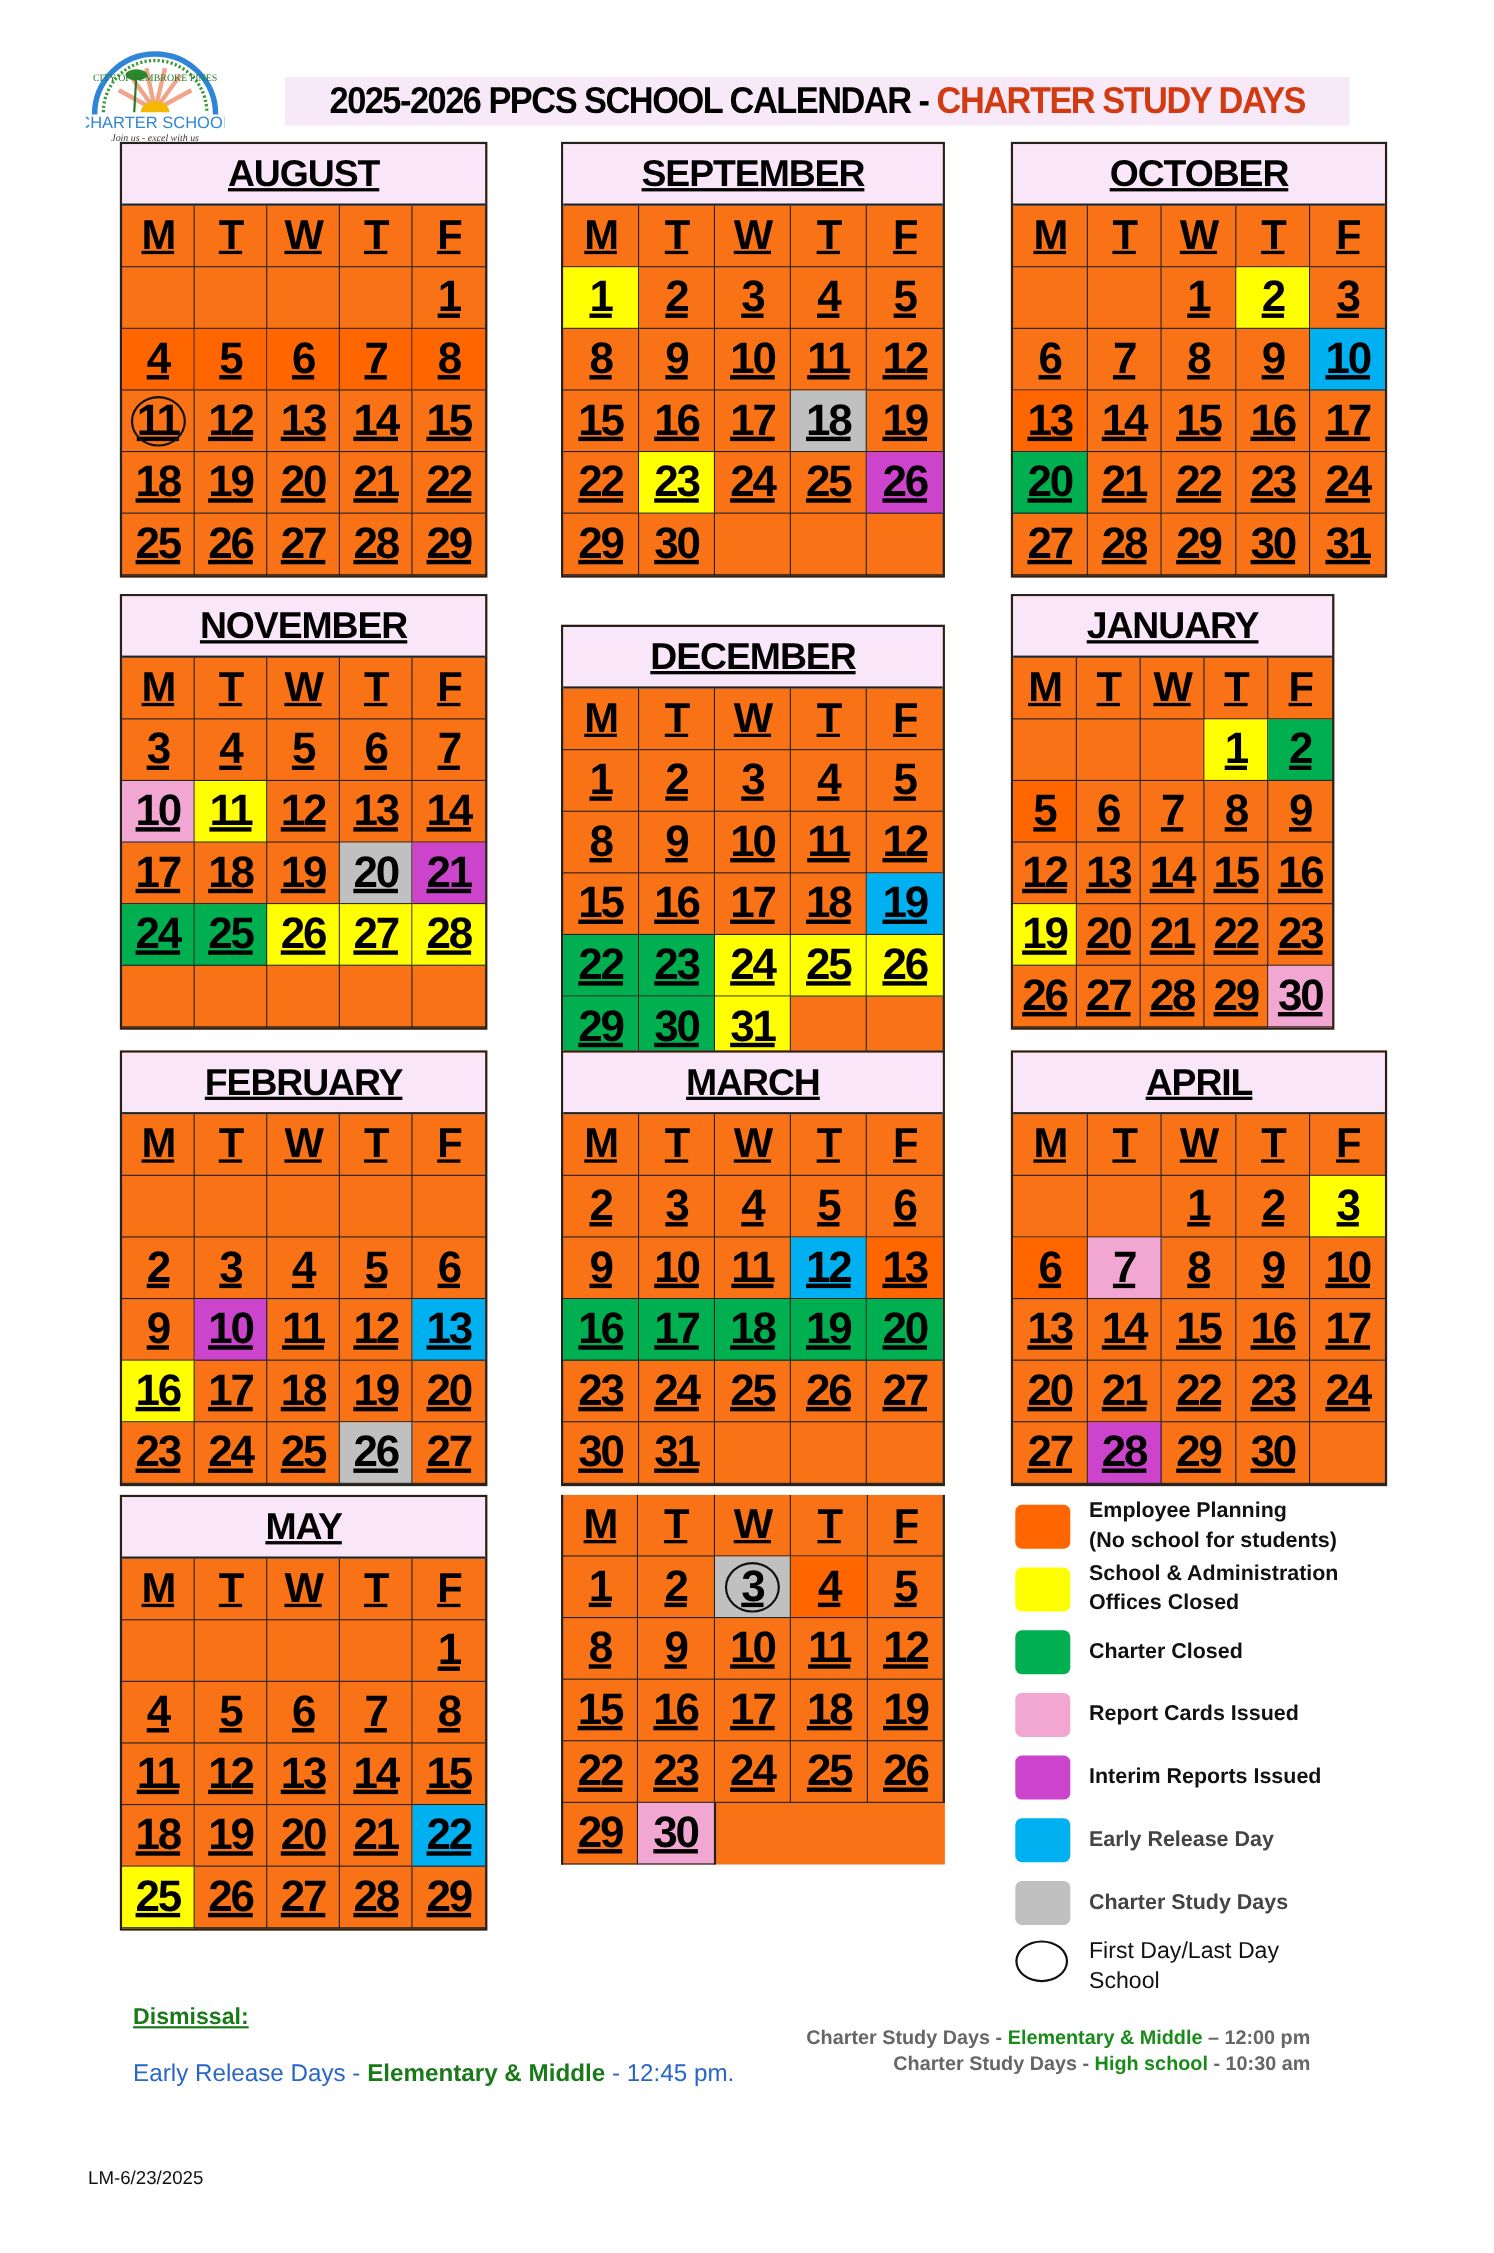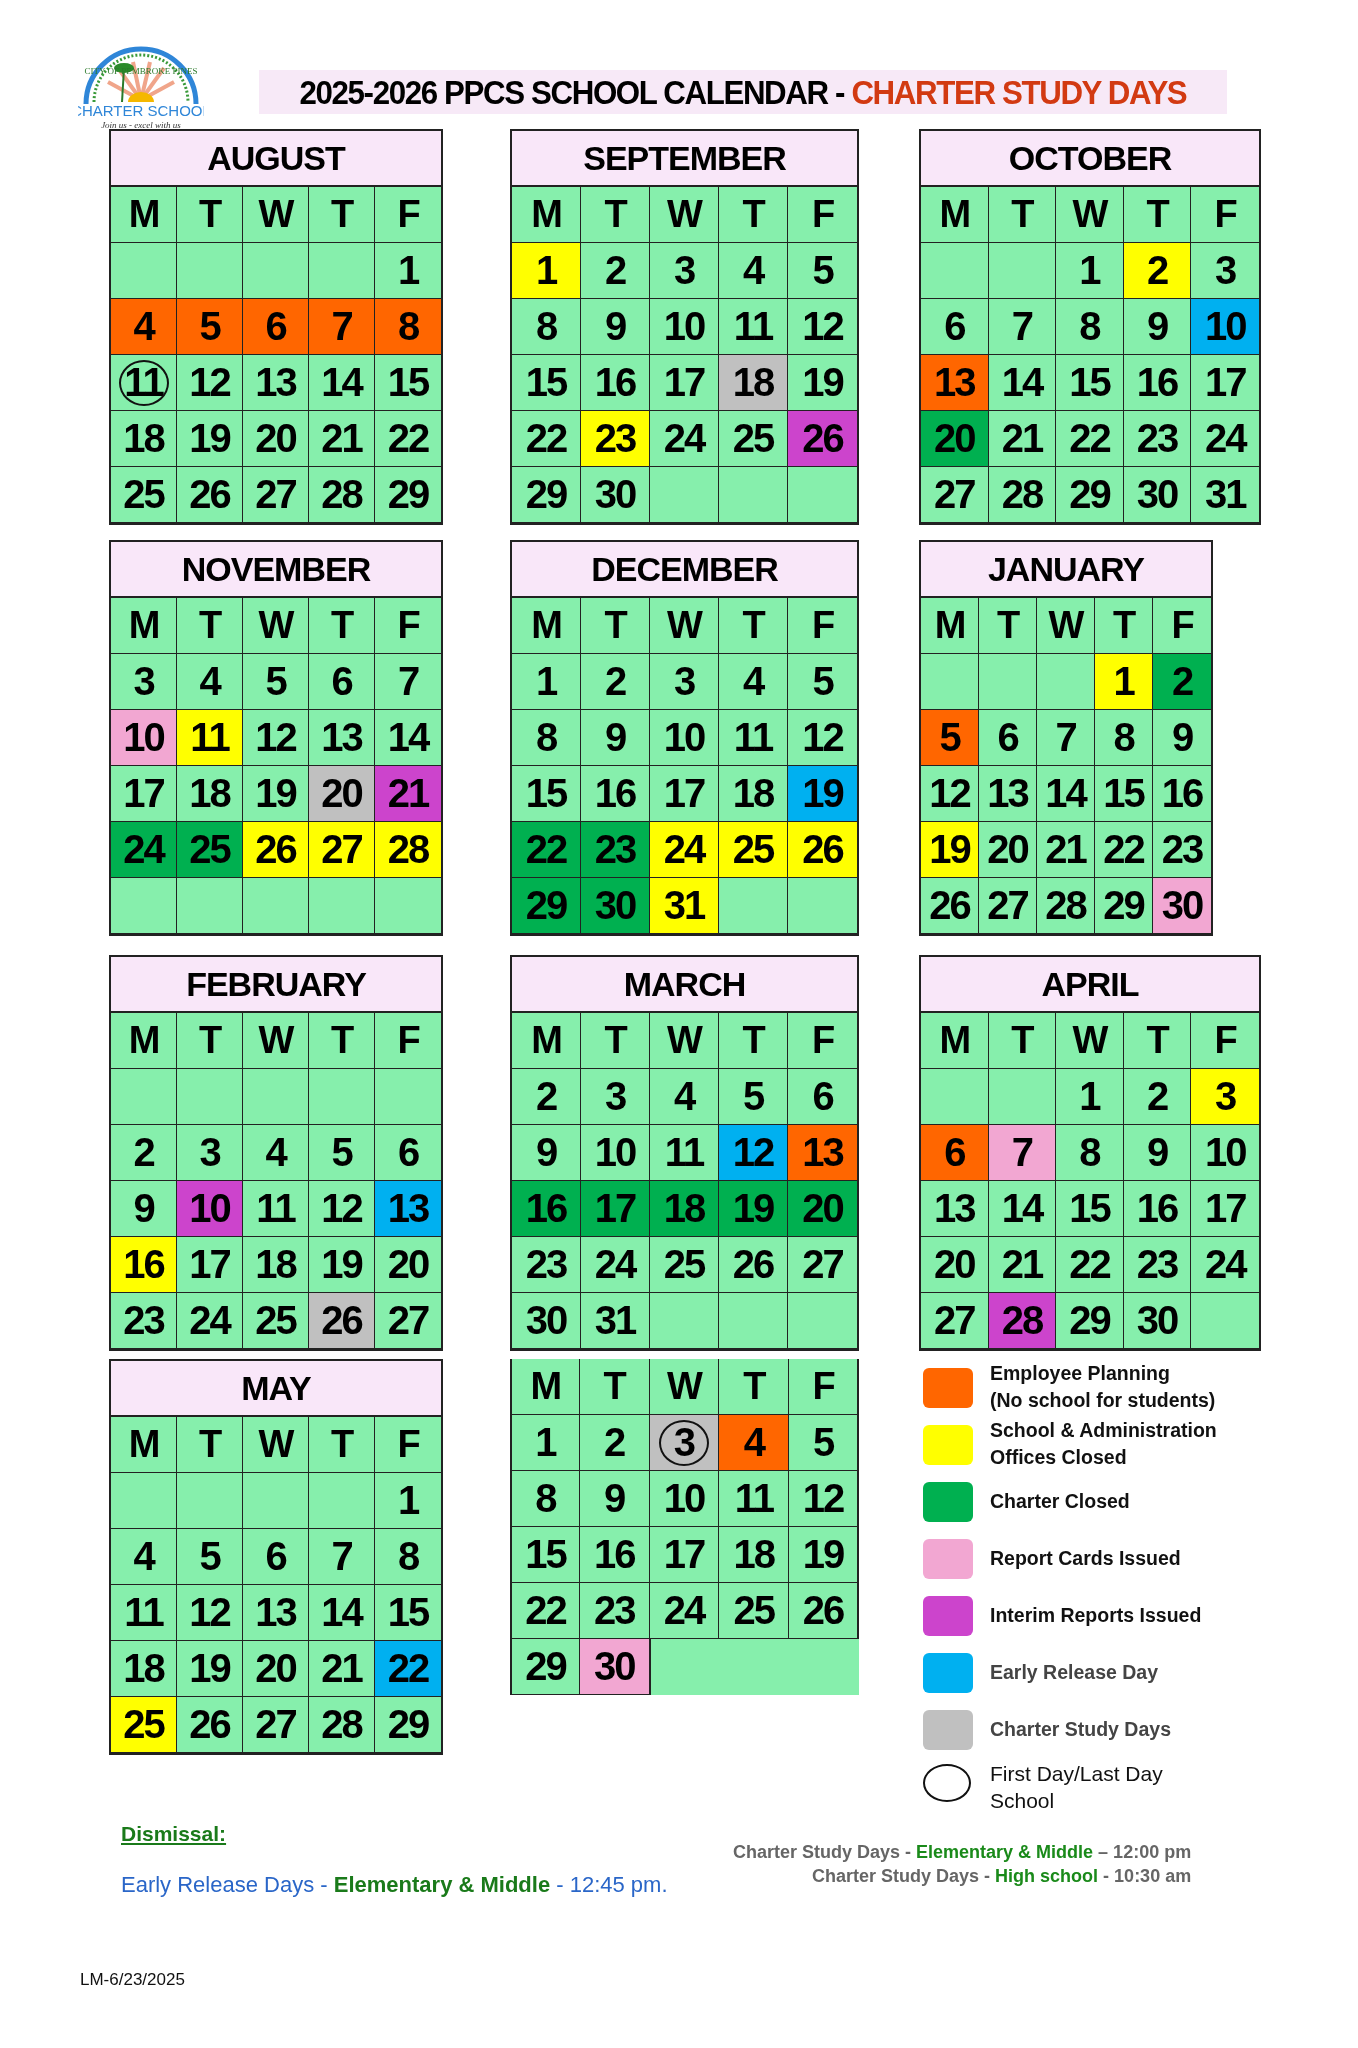--- a/index.html
+++ b/index.html
@@ -2,21 +2,21 @@
 <html><head>
 <meta charset="utf-8">
 <style>
   html, body { margin:0; padding:0; background:#ffffff; }
   body { width:1358px; height:2048px; position:relative; overflow:hidden; font-family:"Liberation Sans", sans-serif; }
   .logo { position:absolute; left:78px; top:38px; width:126px; height:92px; }
   .title-band { position:absolute; left:259px; top:70px; width:968px; height:44px; background:#f7e9f7; display:flex; align-items:center; justify-content:center; }
   .title-band span { font-weight:bold; font-size:34px; letter-spacing:-1.5px; transform:scaleX(0.92); white-space:nowrap; }
   .title-main { color:#000; }
   .title-accent { color:#d23a12; }
-  .month { position:absolute; border:2px solid #222; box-sizing:border-box; background:#86efac; }
+  .month { position:absolute; border:2px solid #222; box-sizing:border-box; background:#f97316;text-decoration:underline; }
   .month-head { height:54px; background:#f9e7f9; border-bottom:2px solid #222; display:flex; align-items:center; justify-content:center; font-weight:bold; font-size:34px; letter-spacing:-1px; }
   .grid { display:grid; grid-template-columns:repeat(5,1fr); }
   .cell { height:56px; border-right:1.5px solid #222; border-bottom:1.5px solid #222; box-sizing:border-box; display:flex; align-items:center; justify-content:center; font-weight:bold; font-size:40px; letter-spacing:-2px; position:relative; }
   .cell:nth-child(5n) { border-right:none; }
   .cell.dow { font-size:38px; }
   .ring { position:absolute; width:50px; height:46px; border:2.5px solid #111; border-radius:50%; box-sizing:border-box; }
   .legend { position:absolute; left:923px; top:1368px; width:400px; }
   .lg-item { position:absolute; left:0; width:400px; }
   .sw { position:absolute; left:0; width:50px; height:40px; border-radius:6px; }
   .sw.ring-sw { border:2.5px solid #111; border-radius:50%; background:#fff; height:38px; width:48px; box-sizing:border-box; }
@@ -196,21 +196,21 @@
         <div class="cell" style="background: rgb(255, 255, 0);">26</div>
         <div class="cell" style="background: rgb(255, 255, 0);">27</div>
         <div class="cell" style="background: rgb(255, 255, 0);">28</div>
         <div class="cell"></div>
         <div class="cell"></div>
         <div class="cell"></div>
         <div class="cell"></div>
         <div class="cell"></div>
       </div>
     </div>
-    <div class="month" style="left: 510px; top: 540px; width: 349px;">
+    <div class="month" style="left: 510px; top: 568px; width: 349px;">
       <div class="month-head">DECEMBER</div>
       <div class="grid">
         <div class="cell dow">M</div>
         <div class="cell dow">T</div>
         <div class="cell dow">W</div>
         <div class="cell dow">T</div>
         <div class="cell dow">F</div>
         <div class="cell">1</div>
         <div class="cell">2</div>
         <div class="cell">3</div>

